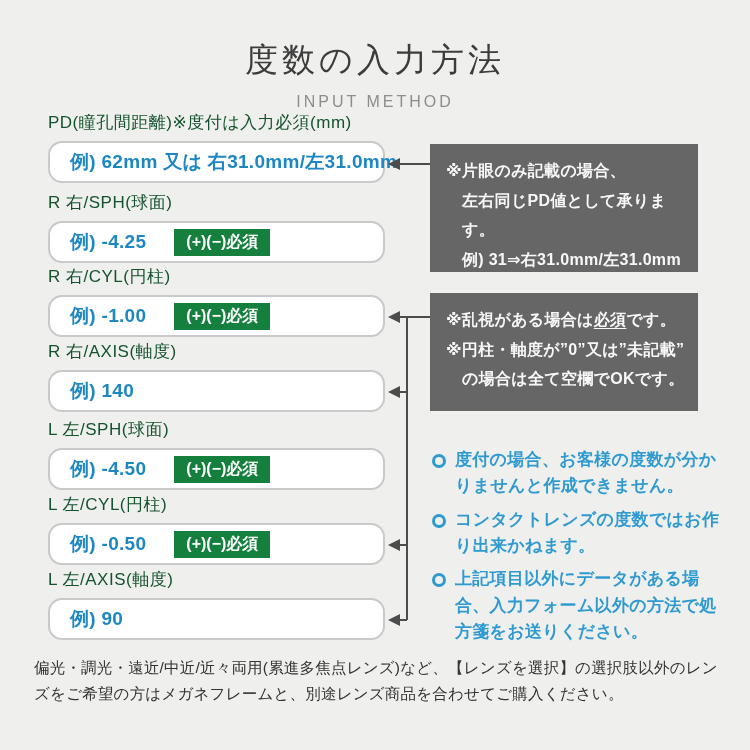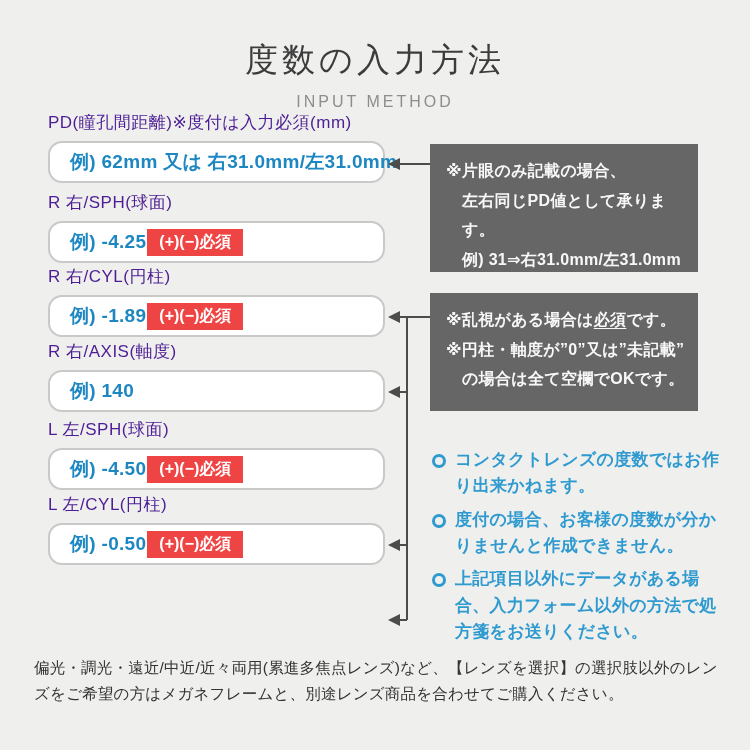--- a/index.html
+++ b/index.html
@@ -16,33 +16,33 @@
     font-size:33px;color:#3c3c3c;letter-spacing:4px;font-weight:500;
   }
   .subtitle{
     margin-top:10px;font-size:16px;color:#8d8d8d;letter-spacing:3px;font-weight:500;
   }
   
   .field{position:absolute;left:48px;width:337px;}
   .f0{top:112px;} .f1{top:192px;} .f2{top:266px;} .f3{top:341px;}
   .f4{top:419px;} .f5{top:494px;} .f6{top:569px;}
   .flabel{
-    font-size:17px;color:#4c1d95;height:22px;line-height:22px;
+    font-size:17px;color:#14532d;height:22px;line-height:22px;
     letter-spacing:.5px;white-space:nowrap;
   }
   .fbox{
     margin-top:7px;height:42px;background:#ffffff;
     border:2px solid #c9c9c9;border-radius:14px;
     display:flex;align-items:center;padding-left:20px;box-sizing:border-box;text-align:right;
   }
   .example{
     font-size:19px;font-weight:bold;color:#1d87c2;white-space:nowrap;letter-spacing:.3px;
   }
   .badge{
-    margin-left:1px;background:#ef4444;color:#ffffff;
+    margin-left:28px;background:#15803d;color:#ffffff;
     font-size:16px;font-weight:bold;padding:3px 12px;white-space:nowrap;
   }
   .badge:empty{display:none;}
   
   .notebox{
     position:absolute;left:430px;width:268px;background:#666666;
     color:#f8f8f8;font-weight:bold;font-size:16px;line-height:1.85;
     box-sizing:border-box;padding:12px 0 0 16px;letter-spacing:.3px;
   }
   .nb1{top:144px;height:128px;}
@@ -90,21 +90,21 @@
     <div class="flabel">R 右/SPH(球面)</div>
     <div class="fbox">
       <span class="example">例) -4.25</span>
       <span class="badge">(+)(−)必須</span>
     </div>
   </div>
 
   <div class="field f2">
     <div class="flabel">R 右/CYL(円柱)</div>
     <div class="fbox">
-      <span class="example">例) -1.89</span>
+      <span class="example">例) -1.00</span>
       <span class="badge">(+)(−)必須</span>
     </div>
   </div>
 
   <div class="field f3">
     <div class="flabel">R 右/AXIS(軸度)</div>
     <div class="fbox">
       <span class="example">例) 140</span>
 
     </div>
@@ -119,41 +119,48 @@
   </div>
 
   <div class="field f5">
     <div class="flabel">L 左/CYL(円柱)</div>
     <div class="fbox">
       <span class="example">例) -0.50</span>
       <span class="badge">(+)(−)必須</span>
     </div>
   </div>
 
+  <div class="field f6">
+    <div class="flabel">L 左/AXIS(軸度)</div>
+    <div class="fbox">
+      <span class="example">例) 90</span>
+
+    </div>
+  </div>
 
   <div class="notebox nb1">
     <div>※片眼のみ記載の場合、</div>
     <div class="indent">左右同じPD値として承ります。</div>
     <div class="indent">例) 31⇒右31.0mm/左31.0mm</div>
   </div>
 
   <div class="notebox nb2">
     <div><span>※乱視がある場合は</span><u>必須</u><span>です。</span></div>
     <div>※円柱・軸度が”0”又は”未記載”</div>
     <div class="indent">の場合は全て空欄でOKです。</div>
   </div>
 
   <ul class="bullets">
     <li>
       <span class="ring"></span>
-      <span>コンタクトレンズの度数ではお作り出来かねます。</span>
+      <span>度付の場合、お客様の度数が分かりませんと作成できません。</span>
     </li>
     <li>
       <span class="ring"></span>
-      <span>度付の場合、お客様の度数が分かりませんと作成できません。</span>
+      <span>コンタクトレンズの度数ではお作り出来かねます。</span>
     </li>
     <li>
       <span class="ring"></span>
       <span>上記項目以外にデータがある場合、入力フォーム以外の方法で処方箋をお送りください。</span>
     </li>
   </ul>
 
   <svg class="arrows" width="750" height="750">
     <g stroke="#4c4c4c" stroke-width="2" fill="none">
 

